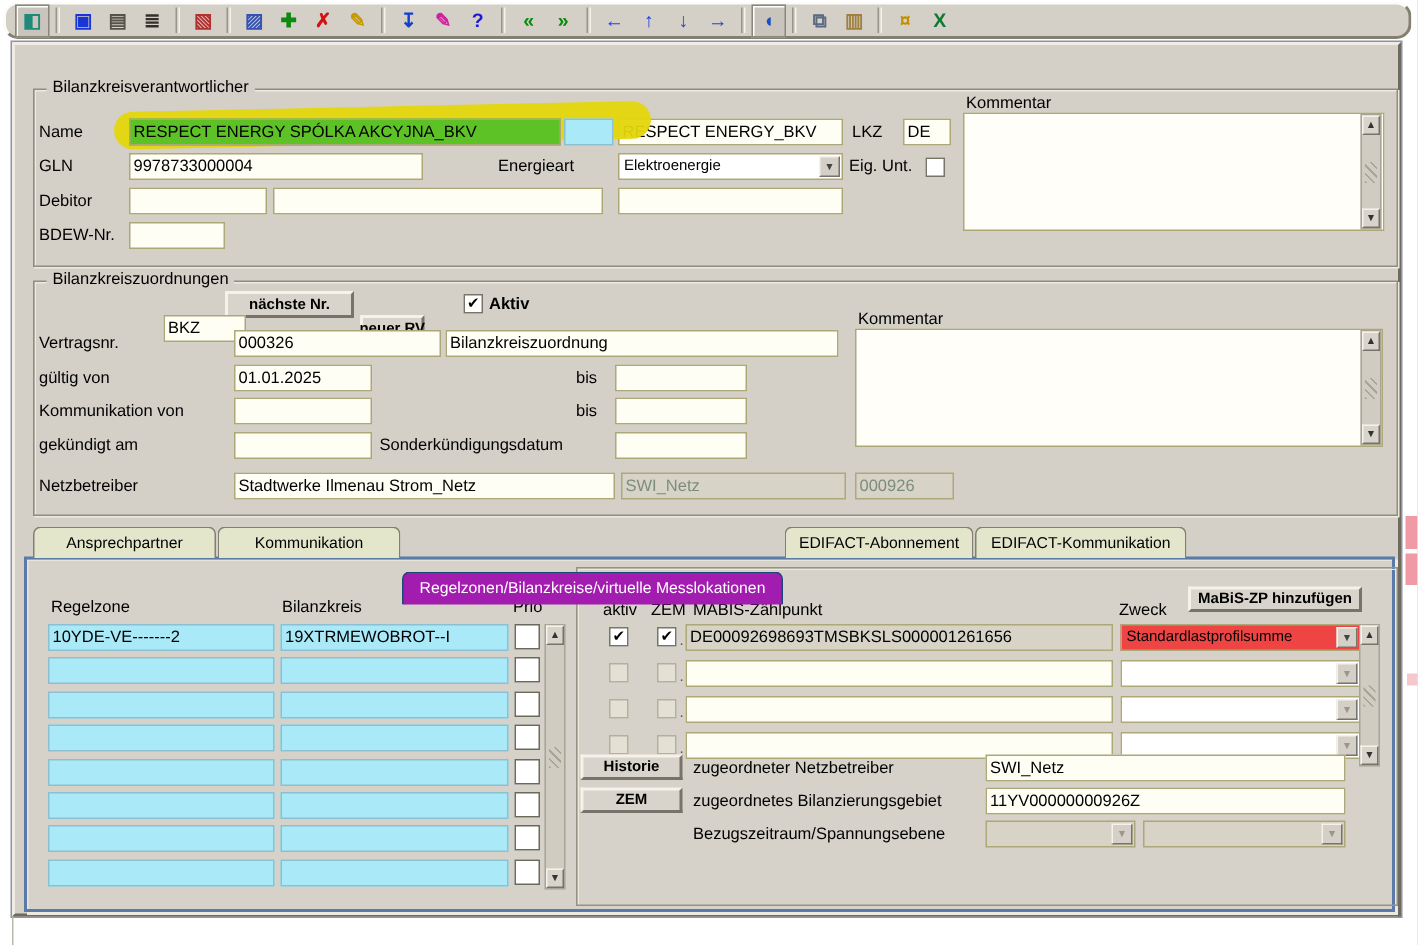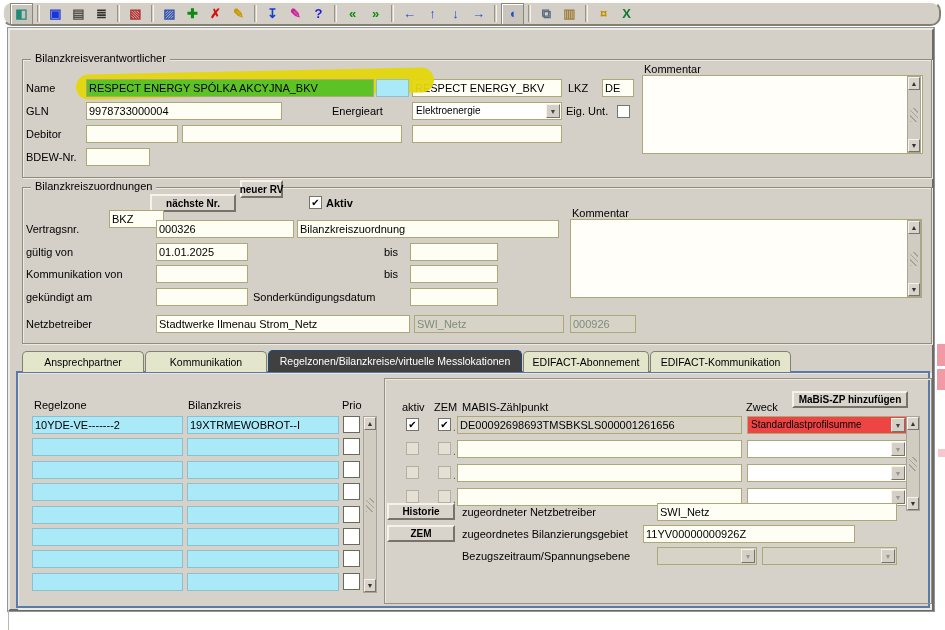--- a/index.html
+++ b/index.html
@@ -57,21 +57,21 @@
         border-color:#f6f2ea #77736a #77736a #f6f2ea;font-size:7px;line-height:11px;text-align:center;
         color:#333;box-sizing:border-box;}
   .sb-b.dn{bottom:0;} .sb-b.up{top:0;}
   .sb-grip{position:absolute;left:2px;width:8px;top:50%;height:14px;margin-top:-7px;
       background:repeating-linear-gradient(45deg,#a8a496 0 1px,transparent 1px 4px);}
   .ta{position:absolute;background:#fffef8;border:1px solid #aca878;box-sizing:border-box;}
   
   .tab{position:absolute;height:21px;background:#e3e6cb;border:1px solid #84806f;border-bottom:none;
        border-radius:5px 5px 0 0;font-size:10.5px;text-align:center;line-height:20px;color:#000;
        box-sizing:border-box;z-index:2;cursor:default;white-space:nowrap;overflow:hidden;}
-  .tab.active{background:#404040;color:#fff;height:22px;z-index:4;border-color:#1c4878;}
+  .tab.active{background:#a21caf;color:#fff;height:22px;z-index:4;border-color:#1c4878;margin-top:31px;}
   #tabframe{position:absolute;left:6px;top:341px;width:914px;height:237px;background:#d6d2ca;
             border:2px solid #5a7aaa;box-shadow:inset 1px 1px 0 #e8e5dc, 2px 2px 0 #ece9de;
             box-sizing:border-box;z-index:1;}
   #rpanel{position:absolute;left:374px;top:348px;width:546px;height:224px;border:1px solid #979384;
           box-shadow:inset 1px 1px 0 #ebe8dd;z-index:2;}
   .dot{position:absolute;font-size:10px;color:#555;}
   .artifact{position:absolute;background:#ef9aa4;}
 </style>
 </head>
 <body>
@@ -138,21 +138,21 @@
   <div class="fld" style="left:402px;top:95px;width:150px"></div>
   <div class="lbl" style="left:16px;top:121px">BDEW-Nr.</div>
   <div class="fld" style="left:76px;top:118px;width:64px"></div>
   <div class="lbl" style="left:634px;top:33px">Kommentar</div>
   <div class="ta" id="komm1" style="left:632px;top:45px;width:281px;height:79px"></div>
 
   <div class="grp" style="left:12px;top:157px;width:908px;height:155px">
     <span class="grp-lbl">Bilanzkreiszuordnungen</span>
   </div>
   <div class="btn sm" style="left:140px;top:164px;width:86px;height:18px">nächste Nr.</div>
-  <div class="btn sm" style="left:230px;top:150px;width:43px;height:18px">neuer RV</div>
+  <div class="btn sm" style="left:230px;top:180px;width:43px;height:18px">neuer RV</div>
   <span class="cb" style="left:299px;top:166px">✔</span>
   <div class="lbl b" style="left:316px;top:167px">Aktiv</div>
   <div class="lbl" style="left:16px;top:193px">Vertragsnr.</div>
   <div class="fld" style="left:99px;top:180px;width:55px">BKZ</div>
   <div class="fld" style="left:146px;top:190px;width:138px">000326</div>
   <div class="fld" style="left:287px;top:190px;width:262px">Bilanzkreiszuordnung</div>
   <div class="lbl" style="left:16px;top:216px">gültig von</div>
   <div class="fld" style="left:146px;top:213px;width:92px">01.01.2025</div>
   <div class="lbl" style="left:374px;top:216px">bis</div>
   <div class="fld" style="left:400px;top:213px;width:88px"></div>
@@ -243,21 +243,21 @@
       <div class="dd faded" style="position: absolute; left: 347px; top: 72px; width: 160px;">
         <span class="dd-a">▼</span>
       </div>
     </div>
 
   <div class="btn sm" style="left:377px;top:473px;width:68px;height:17px;z-index:3">Historie</div>
   <div class="lbl" style="left:452px;top:476px;z-index:3">zugeordneter Netzbetreiber</div>
   <div class="fld" style="left:647px;top:473px;width:240px;z-index:3">SWI_Netz</div>
   <div class="btn sm" style="left:377px;top:495px;width:68px;height:17px;z-index:3">ZEM</div>
   <div class="lbl" style="left:452px;top:498px;z-index:3">zugeordnetes Bilanzierungsgebiet</div>
-  <div class="fld" style="left:633px;top:495px;width:212px;z-index:3">11YV00000000926Z</div>
+  <div class="fld" style="left:647px;top:495px;width:240px;z-index:3">11YV00000000926Z</div>
   <div class="lbl" style="left:452px;top:520px;z-index:3">Bezugszeitraum/Spannungsebene</div>
   <div class="dd dis" style="left:647px;top:517px;width:100px;z-index:3">
       <span class="dd-a">▼</span>
     </div>
   <div class="dd dis" style="left:752px;top:517px;width:135px;z-index:3">
       <span class="dd-a">▼</span>
     </div>
 <div class="sb" style="position: absolute; left: 897px; top: 46px; height: 77px; z-index: 5;">
       <div class="sb-b up" style="position: absolute; left: 0px; right: 0px;">▲</div>
       <div class="sb-grip"></div>

